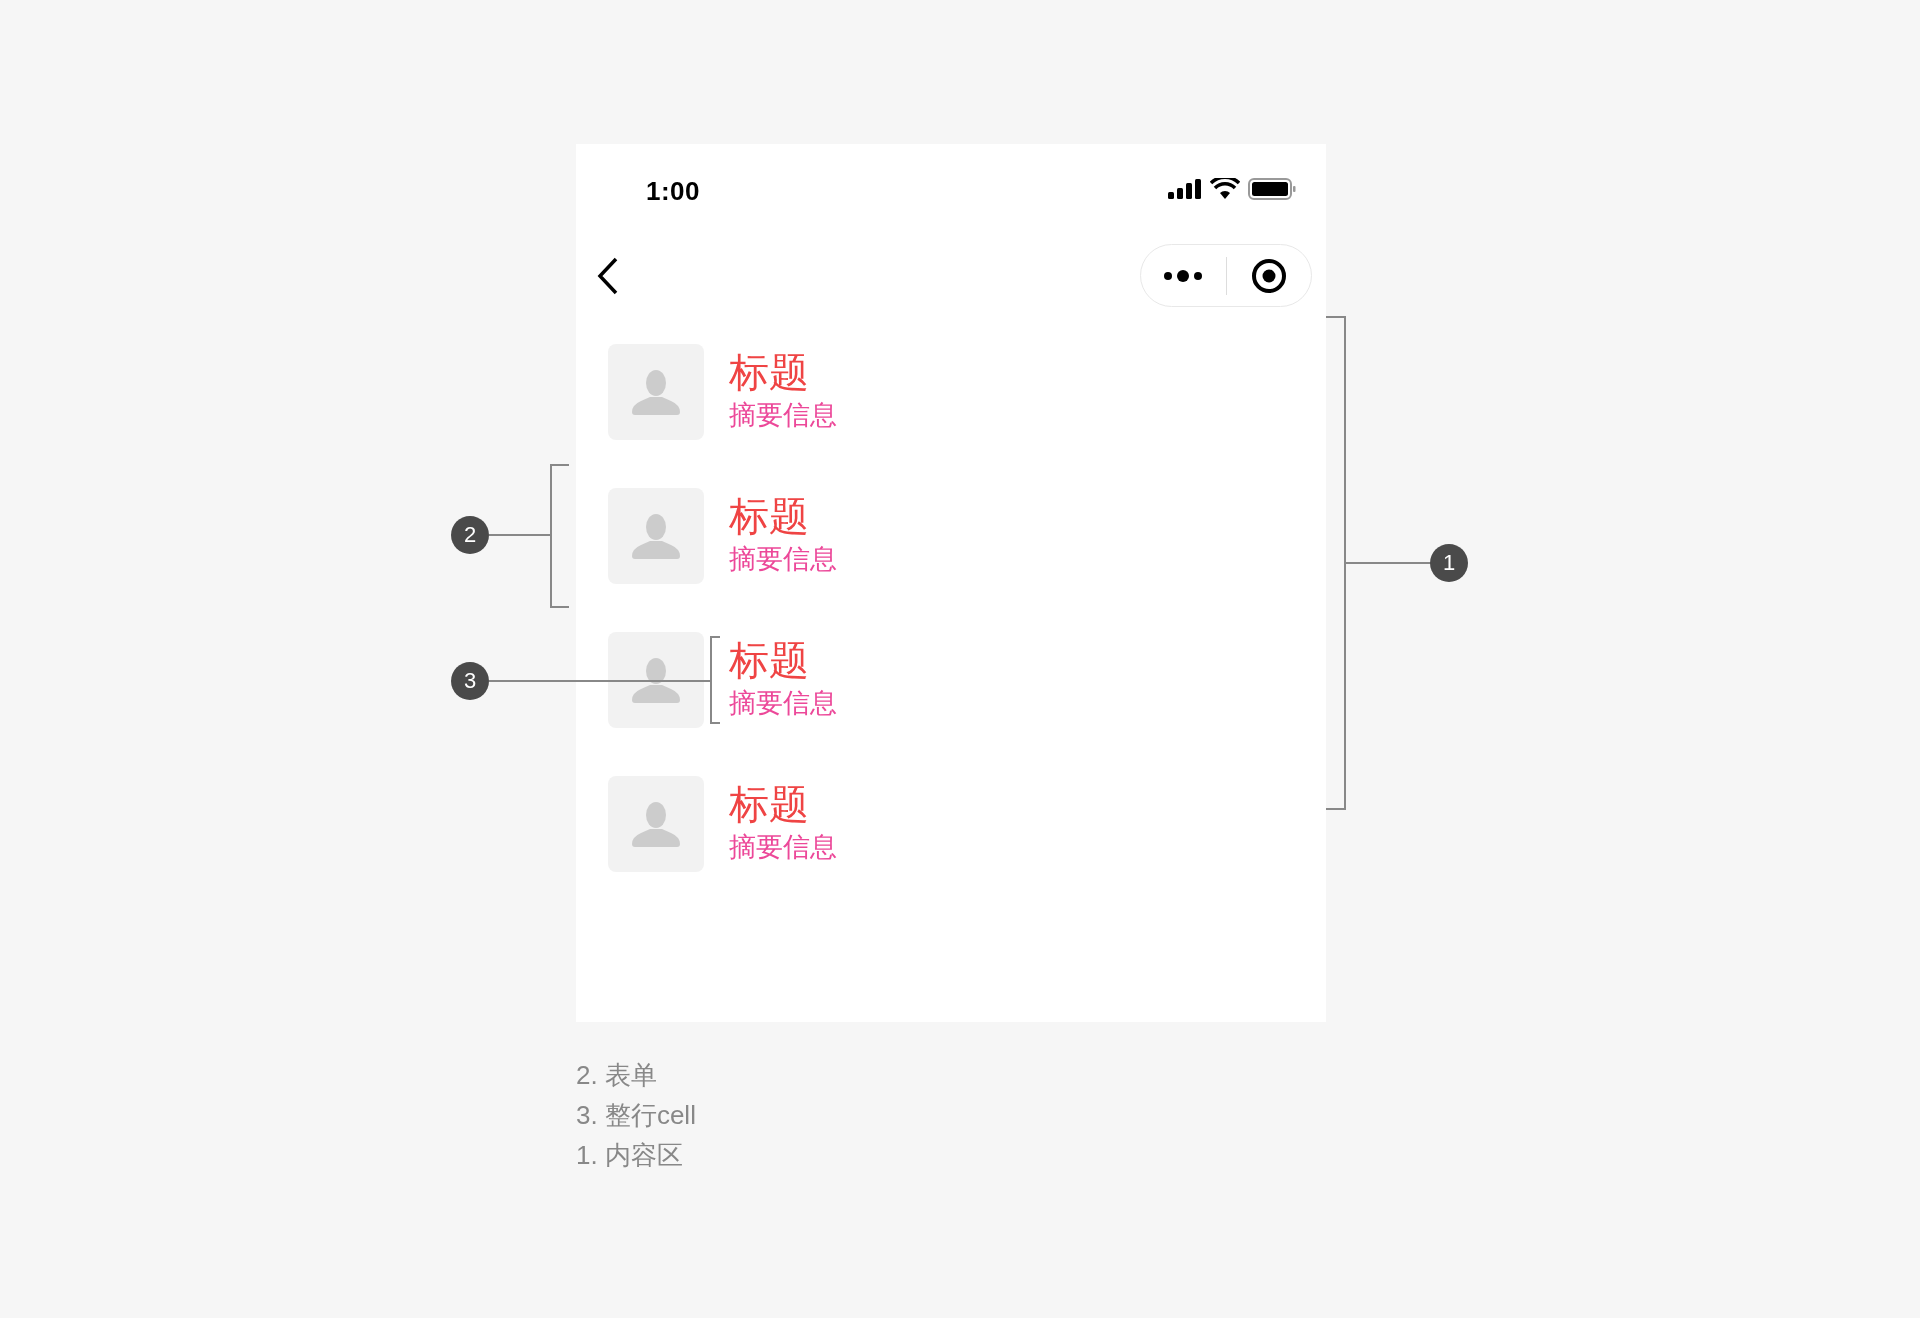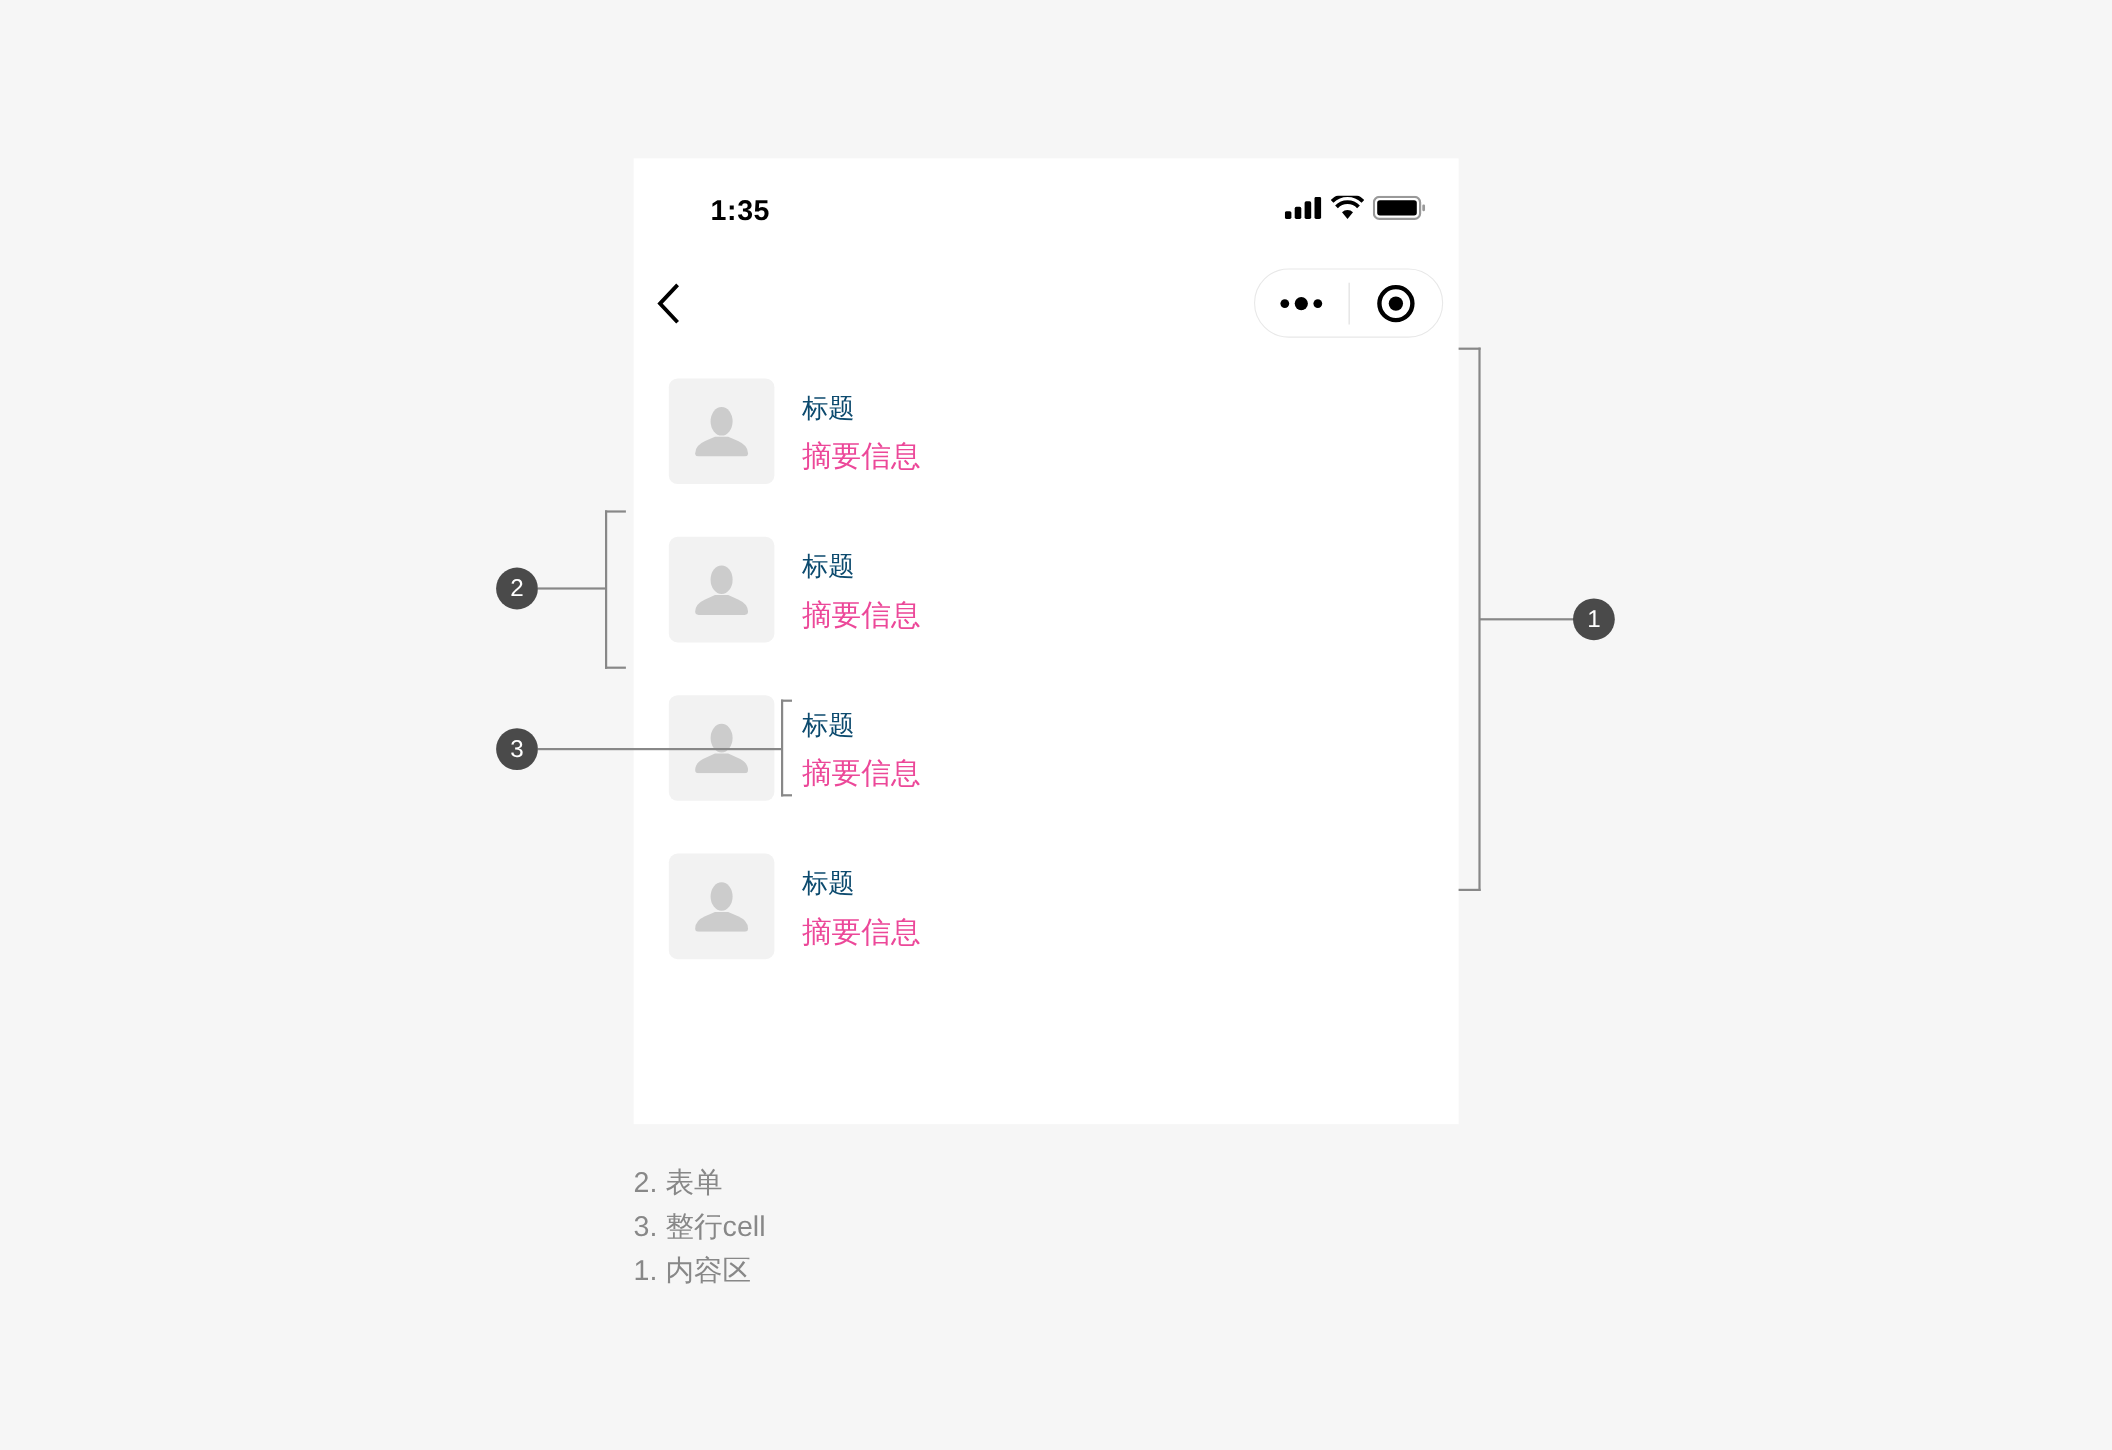--- a/index.html
+++ b/index.html
@@ -6,32 +6,32 @@
   body{width:1920px;height:1318px;background:#f6f6f6;position:relative;overflow:hidden;font-family:"Liberation Sans","DejaVu Sans",sans-serif;}
   .phone{position:absolute;left:576px;top:144px;width:750px;height:878px;background:#fff;}
   .time{position:absolute;left:70px;top:32px;font-size:26px;font-weight:bold;color:#000;letter-spacing:0.5px;}
   .status-icons{position:absolute;right:30px;top:34px;display:flex;align-items:center;gap:8px;}
   .back{position:absolute;left:18px;top:112px;width:30px;height:40px;cursor:pointer;}
   .capsule{position:absolute;left:564px;top:100px;width:172px;height:63px;border:1px solid #e8e8e8;border-radius:32px;box-sizing:border-box;display:flex;align-items:center;}
   .capsule .half{flex:1;height:100%;display:flex;align-items:center;justify-content:center;cursor:pointer;}
   .capsule .sep{width:1px;height:38px;background:#ddd;}
   .cell{position:absolute;left:32px;width:700px;height:96px;cursor:pointer;}
   .avatar{position:absolute;left:0;top:0;width:96px;height:96px;background:#f2f2f2;border-radius:8px;display:flex;align-items:center;justify-content:center;}
-  .cell .title{position:absolute;left:121px;top:8px;font-size:24px;color:#0c4a6e;line-height:40px;}
+  .cell .title{position:absolute;left:121px;top:8px;font-size:40px;color:#ef4444;line-height:40px;}
   .cell .summary{position:absolute;left:121px;top:54px;font-size:27px;color:#ec4899;line-height:34px;}
   .bracket{position:absolute;border:2px solid #888;box-sizing:border-box;}
   .hline{position:absolute;height:2px;background:#888;}
   .badge{position:absolute;width:38px;height:38px;border-radius:50%;background:#4a4a4a;color:#fff;font-size:22px;display:flex;align-items:center;justify-content:center;}
   .legend{position:absolute;left:576px;top:1055px;font-size:26px;color:#888;line-height:40px;}
 </style>
 </head>
 <body>
 
 <div class="phone">
-  <div class="time">1:35</div>
+  <div class="time">1:00</div>
   <div class="status-icons">
     <svg width="34" height="20" viewBox="0 0 34 20">
         <rect x="0" y="13" width="6" height="7" rx="1.5" fill="#000"></rect>
         <rect x="9" y="9" width="6" height="11" rx="1.5" fill="#000"></rect>
         <rect x="18" y="4" width="6" height="16" rx="1.5" fill="#000"></rect>
         <rect x="27" y="0" width="6" height="20" rx="1.5" fill="#000"></rect>
       </svg>
     <svg width="30" height="22" viewBox="0 0 30 22">
         <path d="M15 21 L10 15 A7 7 0 0 1 20 15 Z" fill="#000"></path>
         <path d="M5 10 A14 14 0 0 1 25 10" stroke="#000" stroke-width="3.5" fill="none"></path>

